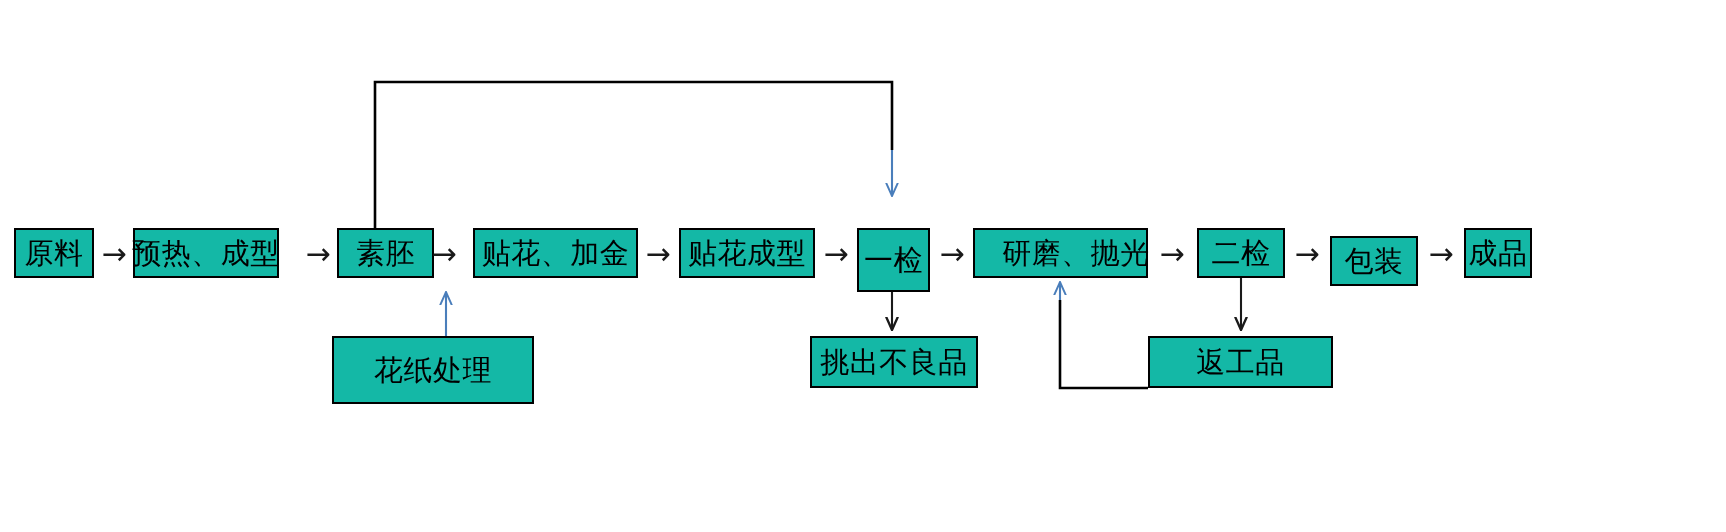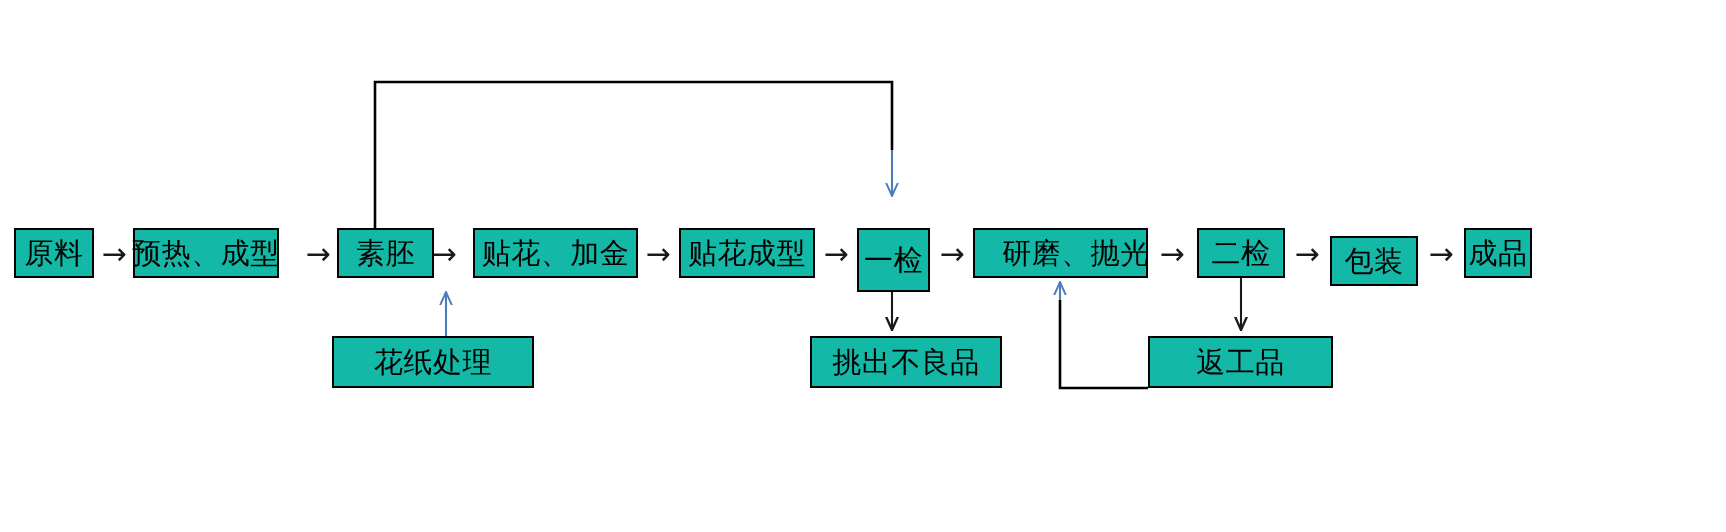--- a/index.html
+++ b/index.html
@@ -119,19 +119,19 @@
   <div class="node" style="left:1197px; top:228px; width:88px;  height:50px;">二检</div>
 
   <div class="chev" style="left:1288px; top:240px; width:38px; height:28px;">→</div>
 
   <div class="node" style="left:1330px; top:236px; width:88px;  height:50px;">包装</div>
 
   <div class="chev" style="left:1422px; top:240px; width:38px; height:28px;">→</div>
 
   <div class="node" style="left:1464px; top:228px; width:68px;  height:50px;">成品</div>
 
-  <div class="node" style="left:332px;  top:336px; width:202px; height:52px;">花纸处理</div>
+  <div class="node" style="left:332px;  top:336px; width:202px; height:68px;">花纸处理</div>
 
-  <div class="node" style="left:810px;  top:336px; width:192px; height:52px;">挑出不良品</div>
+  <div class="node" style="left:810px;  top:336px; width:168px; height:52px;">挑出不良品</div>
 
   <div class="node" style="left:1148px; top:336px; width:185px; height:52px;text-align:right;">返工品</div>
 
 </div>
 
 </body></html>

